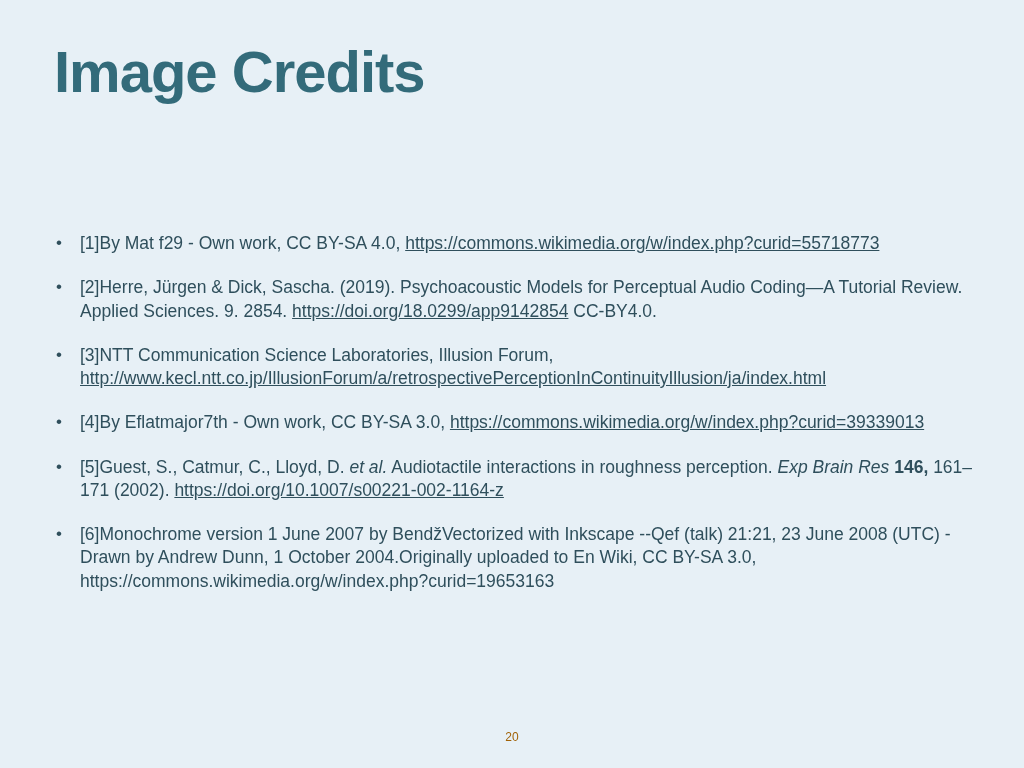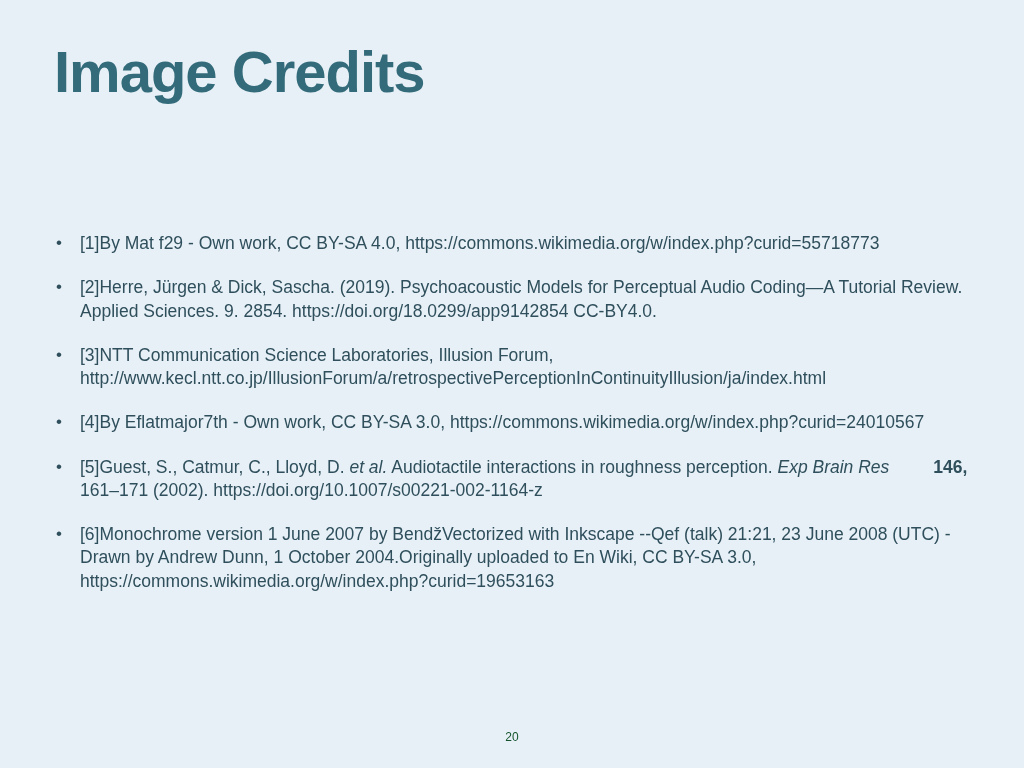--- a/index.html
+++ b/index.html
@@ -51,55 +51,55 @@
     content: "\2022";
     position: absolute;
     left: 8px;
     top: 0;
     font-size: 17px;
     color: #2f4f5c;
   }
   .credit-item a,
   .credit-item .linklike {
     color: #2f4f5c;
+    text-decoration: underline;
     margin-top: 16px;
   }
   .credit-item .plainlink {
     color: #2f4f5c;
     text-decoration: none;
     text-align: center;
   }
   .credit-item em {
     font-style: italic;
   }
   .credit-item strong {
     font-weight: bold;
-    margin-left: 39px;
   }
   .page-number {
     position: absolute;
     left: 0;
     right: 0;
     top: 730px;
     text-align: center;
     font-size: 12px;
-    color: #14532d;
+    color: #a16207;
   }
 </style>
 </head>
 <body>
 
 <div class="slide">
 
   <div class="slide-title">Image Credits</div>
 
   <ul class="credits-list">
       <li class="credit-item"><span>[1]By Mat f29 - Own work, CC BY-SA 4.0, </span><span class="linklike">https://commons.wikimedia.org/w/index.php?curid=55718773</span></li>
       <li class="credit-item"><span>[2]Herre, Jürgen &amp; Dick, Sascha. (2019). Psychoacoustic Models for Perceptual Audio Coding—A Tutorial Review. Applied Sciences. 9. 2854. </span><span class="linklike">https://doi.org/18.0299/app9142854</span><span> CC-BY4.0.</span></li>
       <li class="credit-item"><span>[3]NTT Communication Science Laboratories, Illusion Forum, </span><span class="linklike">http://www.kecl.ntt.co.jp/IllusionForum/a/retrospectivePerceptionInContinuityIllusion/ja/index.html</span></li>
-      <li class="credit-item"><span>[4]By Eflatmajor7th - Own work, CC BY-SA 3.0, </span><span class="linklike">https://commons.wikimedia.org/w/index.php?curid=24010567</span></li>
+      <li class="credit-item"><span>[4]By Eflatmajor7th - Own work, CC BY-SA 3.0, </span><span class="linklike">https://commons.wikimedia.org/w/index.php?curid=39339013</span></li>
       <li class="credit-item"><span>[5]Guest, S., Catmur, C., Lloyd, D. </span><em>et al.</em><span> Audiotactile interactions in roughness perception. </span><em>Exp Brain Res</em><span> </span><strong>146,</strong><span> 161–171 (2002). </span><span class="linklike">https://doi.org/10.1007/s00221-002-1164-z</span></li>
       <li class="credit-item"><span>[6]Monochrome version 1 June 2007 by BendžVectorized with Inkscape --Qef (talk) 21:21, 23 June 2008 (UTC) - Drawn by Andrew Dunn, 1 October 2004.Originally uploaded to En Wiki, CC BY-SA 3.0, </span><span class="plainlink">https://commons.wikimedia.org/w/index.php?curid=19653163</span></li>
     </ul>
 
   <div class="page-number">20</div>
 
 </div>
 
 </body></html>

